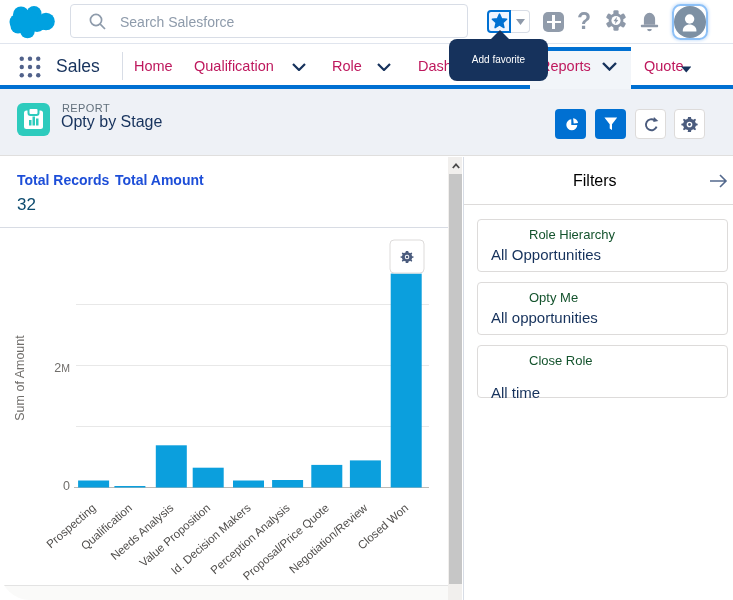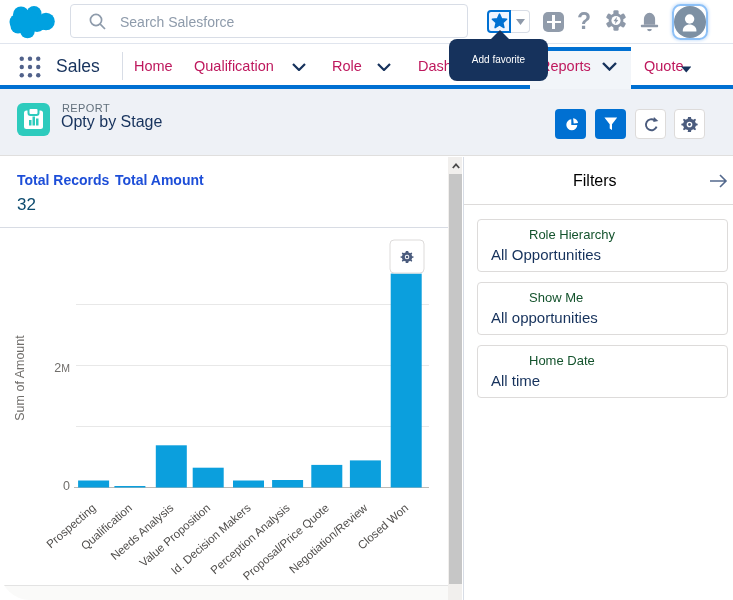--- a/index.html
+++ b/index.html
@@ -262,18 +262,18 @@
   <div class="abs" id="fpanel"></div>
   <div class="abs" id="fheader"></div>
   <div class="abs" id="ftitle">Filters</div>
   <svg class="abs" style="left:710px;top:174px" width="18" height="14" viewBox="0 0 18 14">
     <path fill="none" stroke="#54698d" stroke-width="1.6" d="M0 7 L16 7 M10 1 L16 7 L10 13"></path>
   </svg>
   <div class="abs fcard" style="top:219px;height:53px"></div>
   <div class="abs fclabel" style="top:227px">Role Hierarchy</div>
   <div class="abs fcvalue" style="top:246px">All Opportunities</div>
   <div class="abs fcard" style="top:282px;height:53px"></div>
-  <div class="abs fclabel" style="top:290px">Show Me</div>
+  <div class="abs fclabel" style="top:290px">Opty Me</div>
   <div class="abs fcvalue" style="top:309px">All opportunities</div>
   <div class="abs fcard" style="top:345px;height:53px"></div>
-  <div class="abs fclabel" style="top:353px">Home Date</div>
-  <div class="abs fcvalue" style="top:372px">All time</div>
+  <div class="abs fclabel" style="top:353px">Close Role</div>
+  <div class="abs fcvalue" style="top:384px">All time</div>
 </div>
 
 </body></html>

